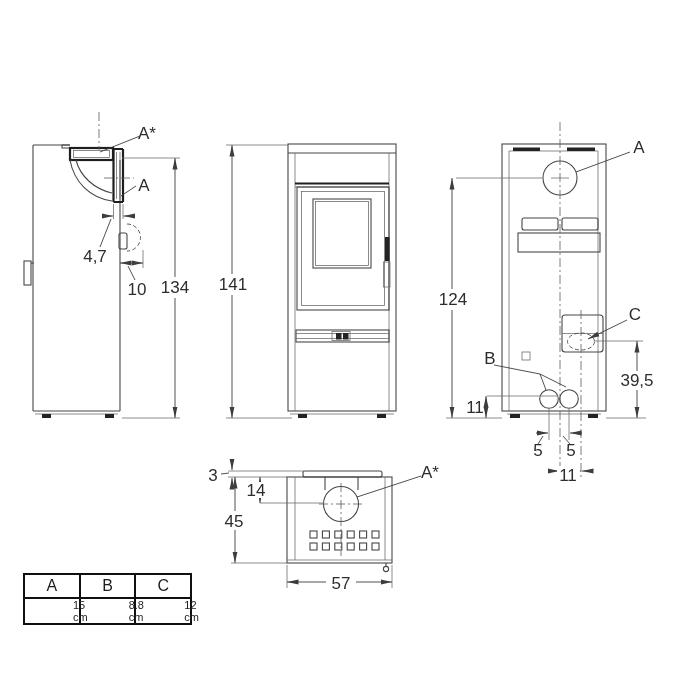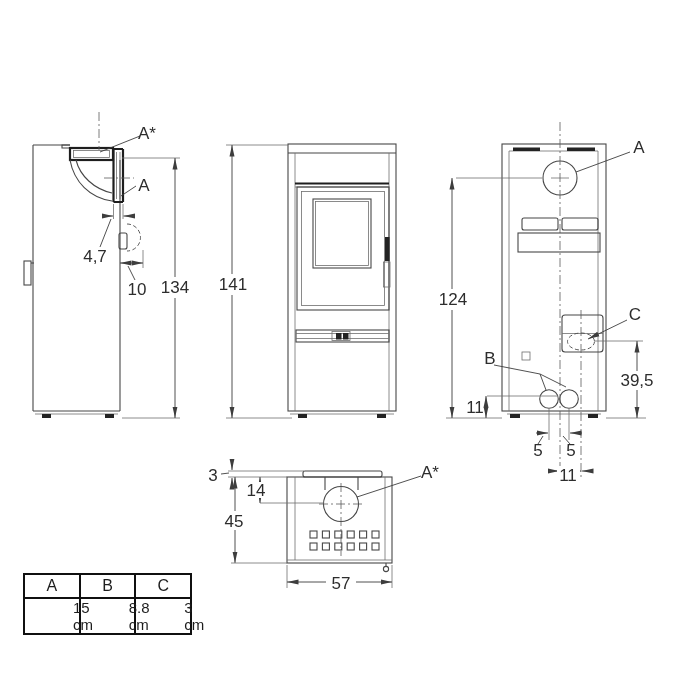--- a/index.html
+++ b/index.html
@@ -13,21 +13,21 @@
   .dim{stroke:#3d3d3d;stroke-width:0.9;fill:none;}
   .cl{stroke:#5a5a5a;stroke-width:0.8;fill:none;stroke-dasharray:9 3 2 3;}
   .dsh{stroke:#4a4a4a;stroke-width:0.9;fill:none;stroke-dasharray:4 2.5;}
   .blk{fill:#232323;stroke:none;}
   .bg{fill:#ffffff;stroke:none;}
   #dim-table{position:absolute;left:23px;top:573px;width:169px;height:47px;
              border-collapse:collapse;table-layout:fixed;color:#1d1d1d;}
   #dim-table th,#dim-table td{border:2px solid #101010;text-align:center;vertical-align:middle;
              padding:0;font-weight:normal;background:#fff;}
   #dim-table th{font-size:16px;height:22px;}
-  #dim-table td{font-size:15px;height:22px;padding-left:48px;}
+  #dim-table td{font-size:11px;height:22px;padding-left:48px;}
 </style>
 </head>
 <body>
 
 <div id="canvas">
 <svg width="700" height="700" viewBox="0 0 700 700">
   <defs>
     <marker id="arw" viewBox="0 0 12 6" markerWidth="12" markerHeight="6" refX="11.5" refY="3" orient="auto-start-reverse" markerUnits="userSpaceOnUse">
       <path d="M11.5,3 L0,0.5 L0,5.5 Z" fill="#3d3d3d"></path>
     </marker>
@@ -220,17 +220,17 @@
   <table id="dim-table">
     <tbody>
         <tr>
       <th>A</th>
       <th>B</th>
       <th>C</th>
     </tr>
     <tr>
       <td>15 cm</td>
       <td>8.8 cm</td>
-      <td>3 cm</td>
+      <td>12 cm</td>
     </tr>
   </tbody>
     </table>
 </div>
 
 </body></html>

